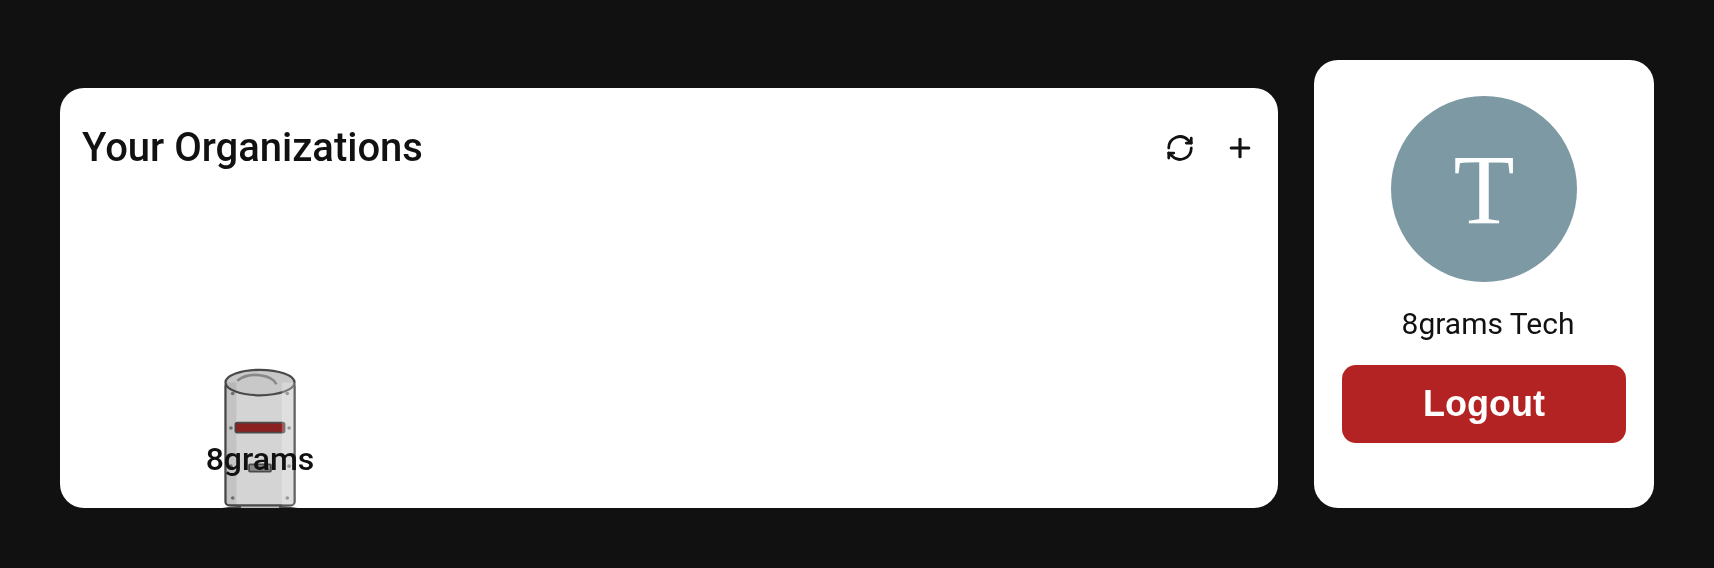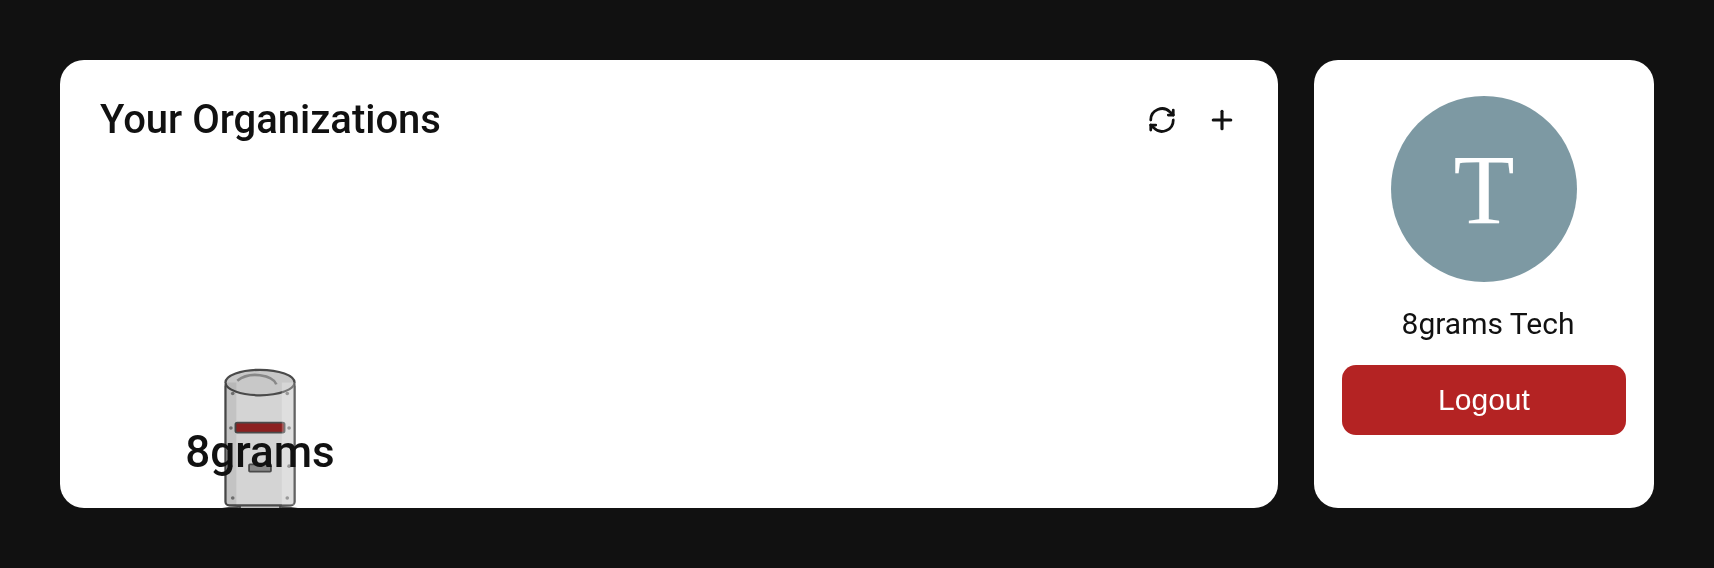--- a/index.html
+++ b/index.html
@@ -15,23 +15,24 @@
       padding: 60px;
       display: flex;
       gap: 36px;
     }
     .card {
       background-color: #ffffff;
       border-radius: 24px;
     }
     .organizations-card {
       flex: 1;
-      padding: 36px 40px;
+      padding: 36px 22px;
       position: relative;
       overflow: hidden;
+      margin-top: 28px;
     }
     .org-header {
       display: flex;
       justify-content: space-between;
       align-items: center;
     }
     .org-title {
       font-size: 40px;
       font-weight: 500;
       color: #111111;
@@ -69,21 +70,21 @@
       display: flex;
       align-items: center;
       justify-content: center;
       margin-bottom: -40px;
     }
     .org-logo svg {
       width: 100%;
       height: 100%;
     }
     .org-name {
-      font-size: 44px;
+      font-size: 32px;
       font-weight: 500;
       color: #111111;
       position: absolute;
       bottom: 30px;
       left: 50%;
       transform: translateX(-50%);
       white-space: nowrap;
     }
     .user-card {
       width: 340px;
@@ -115,22 +116,22 @@
       margin-bottom: 24px;
       margin-left: 8px;
     }
     .logout-button {
       width: 100%;
       padding: 18px;
       background-color: #b42323;
       color: #ffffff;
       border: none;
       border-radius: 14px;
-      font-size: 30px;
-      font-weight: 400;
+      font-size: 36px;
+      font-weight: 700;
       cursor: pointer;
     }
   </style>
 </head>
 <body>
 
 <div class="card organizations-card">
   <div class="org-header">
     <h1 class="org-title">Your Organizations</h1>
     <div class="org-actions">

